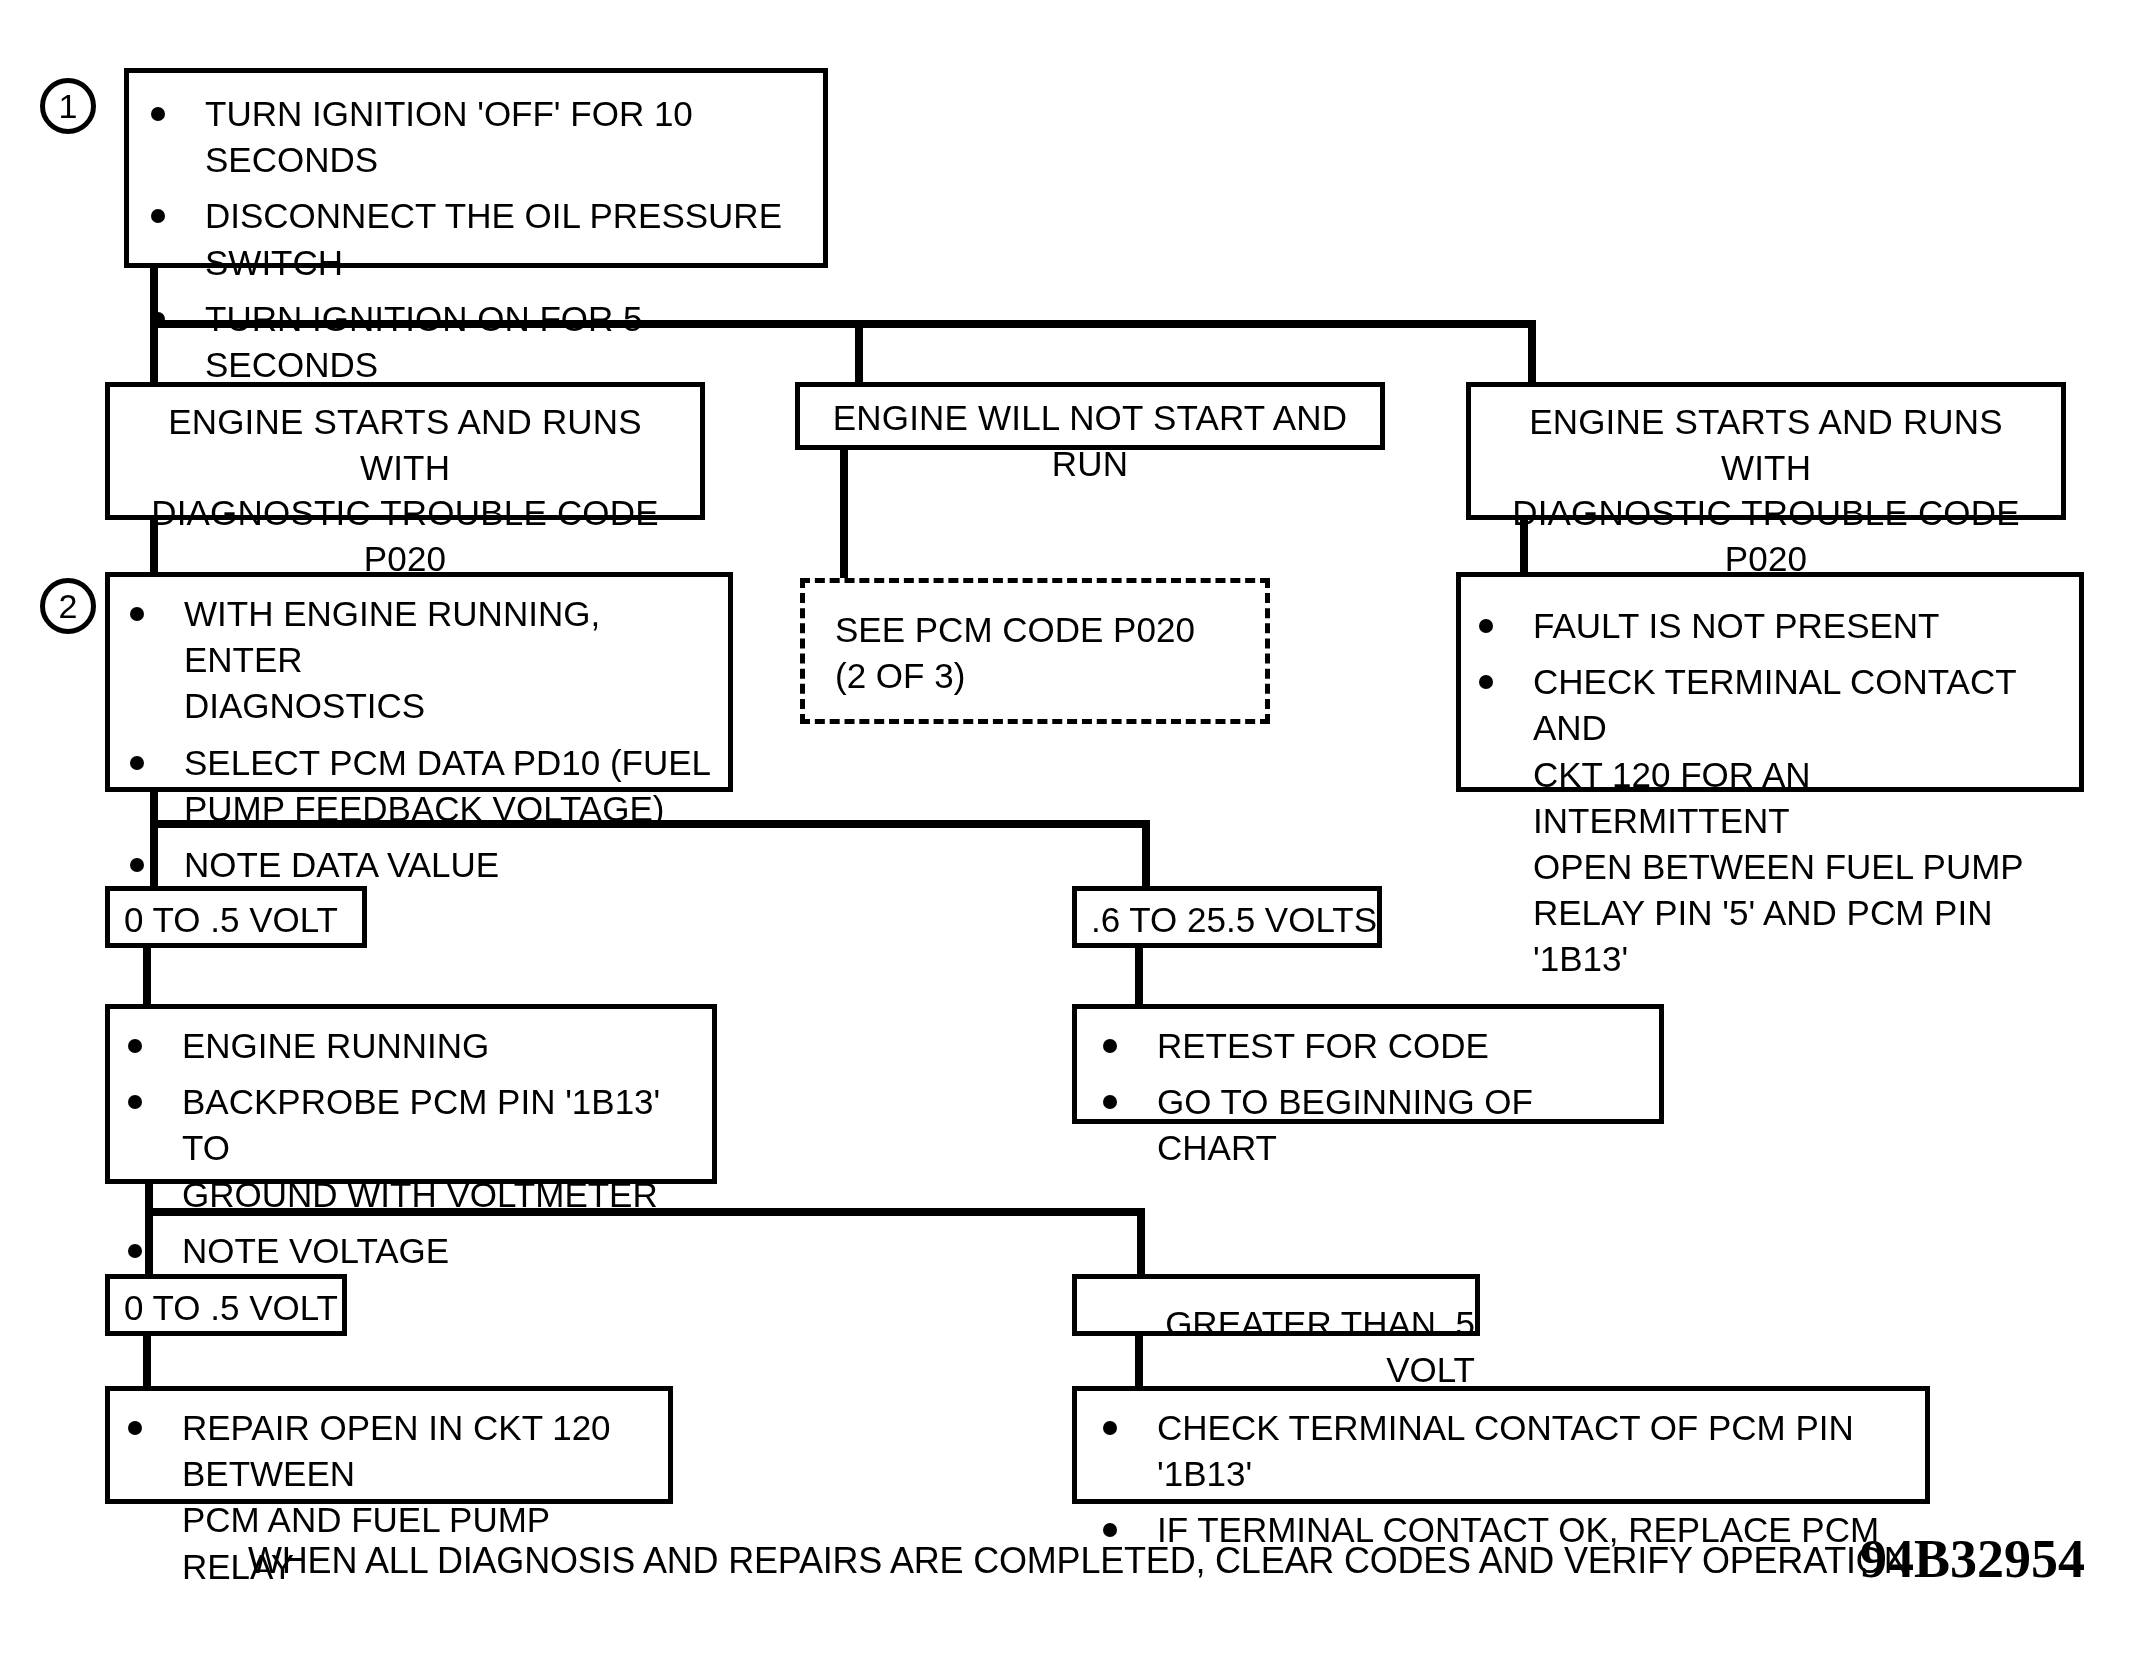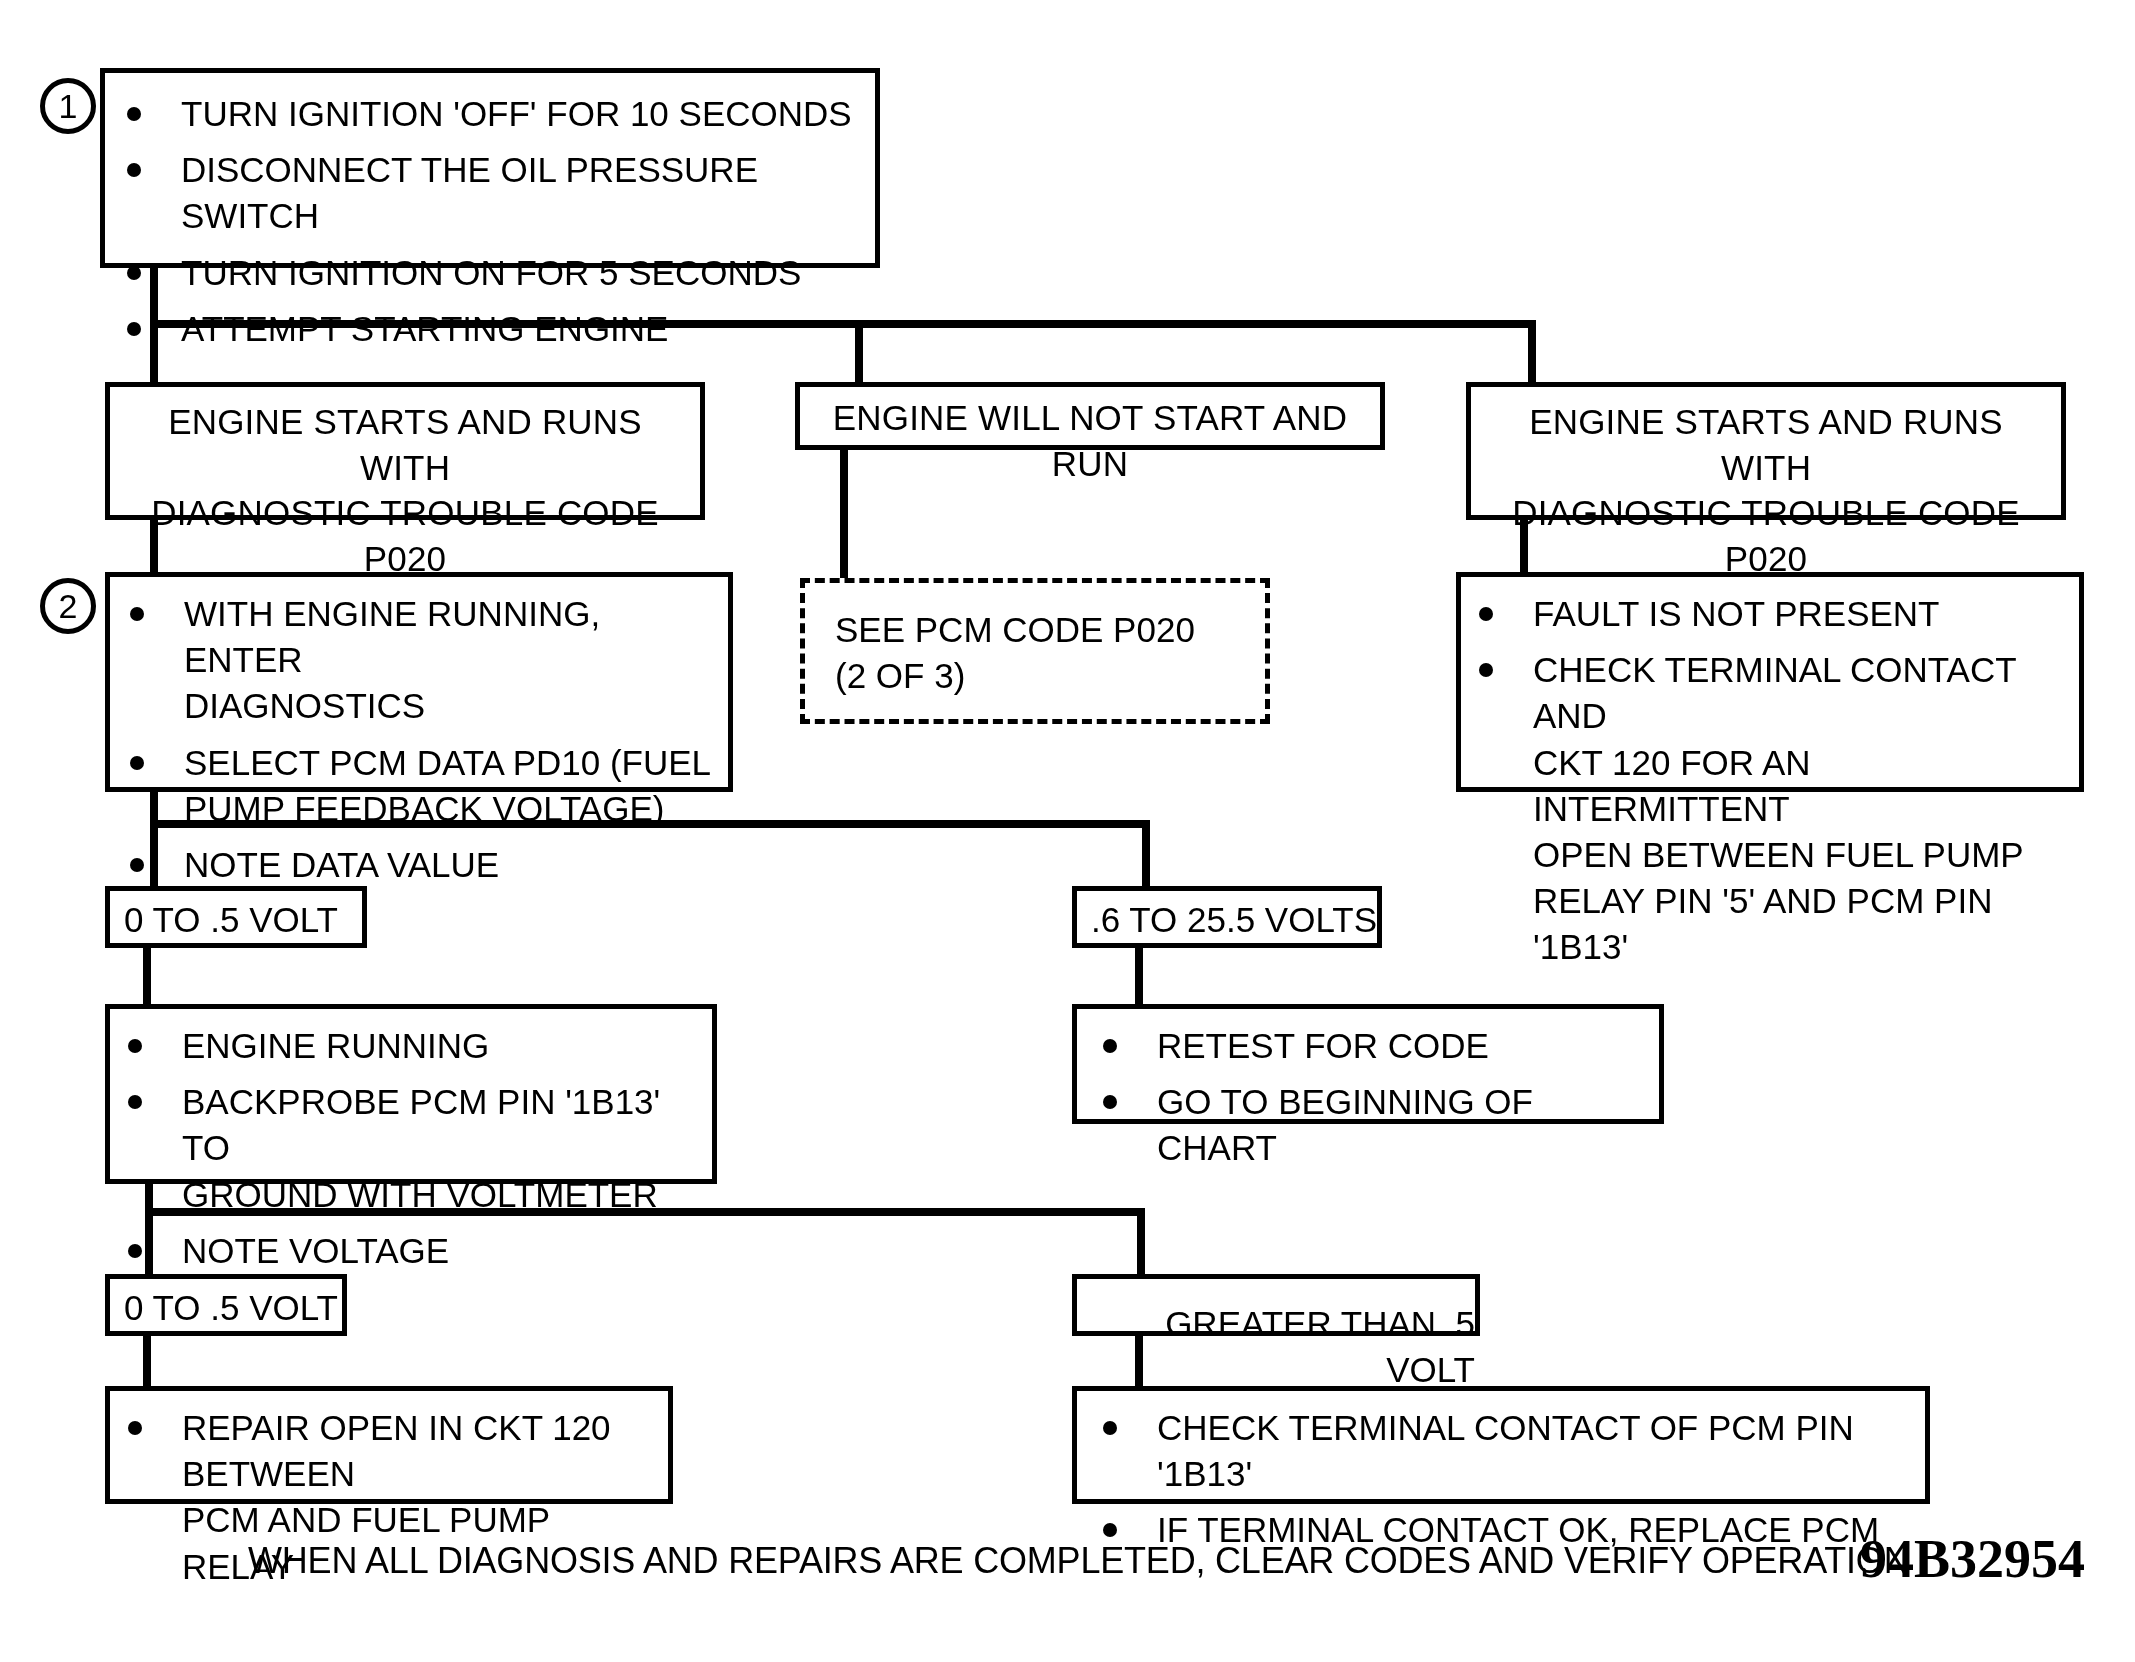--- a/index.html
+++ b/index.html
@@ -113,21 +113,21 @@
     white-space: nowrap;
   }
 </style>
 </head>
 <body>
 
 <div id="chart">
 
   <div class="stepnum" style="left:40px; top:78px;">1</div>
 
-  <div class="box" style="left:100px; top:68px; width:780px; height:200px;">
+  <div class="box" style="left:124px; top:68px; width:704px; height:200px;">
     <ul class="bullets" style="padding:18px 14px 0 14px;">
       <li><span class="bdot"></span><span>TURN IGNITION 'OFF' FOR 10 SECONDS</span></li>
       <li><span class="bdot"></span><span>DISCONNECT THE OIL PRESSURE SWITCH</span></li>
       <li><span class="bdot"></span><span>TURN IGNITION ON FOR 5 SECONDS</span></li>
       <li><span class="bdot"></span><span>ATTEMPT STARTING ENGINE</span></li>
     </ul>
   </div>
 
   <div class="vline" style="left:150px; top:268px; height:60px;"></div>
   <div class="hline" style="left:150px; top:320px; width:1386px;"></div>
@@ -166,21 +166,21 @@
       <li><span class="bdot"></span><span>NOTE DATA VALUE</span></li>
     </ul>
   </div>
 
   <div class="box dashed" style="left:800px; top:578px; width:470px; height:146px;">
     <div class="ltext" style="padding:24px 0 0 30px;">SEE PCM CODE P020
 (2 OF 3)</div>
   </div>
 
   <div class="box" style="left:1456px; top:572px; width:628px; height:220px;">
-    <ul class="bullets" style="padding:14px 10px 0 10px;">
+    <ul class="bullets" style="padding:14px 10px 0 10px;margin-top:12px;">
       <li><span class="bdot"></span><span>FAULT IS NOT PRESENT</span></li>
       <li><span class="bdot"></span><span>CHECK TERMINAL CONTACT AND
 CKT 120 FOR AN INTERMITTENT
 OPEN BETWEEN FUEL PUMP
 RELAY PIN '5' AND PCM PIN '1B13'</span></li>
     </ul>
   </div>
 
   <div class="vline" style="left:150px; top:792px; height:36px;"></div>
   <div class="hline" style="left:150px; top:820px; width:1000px;"></div>

